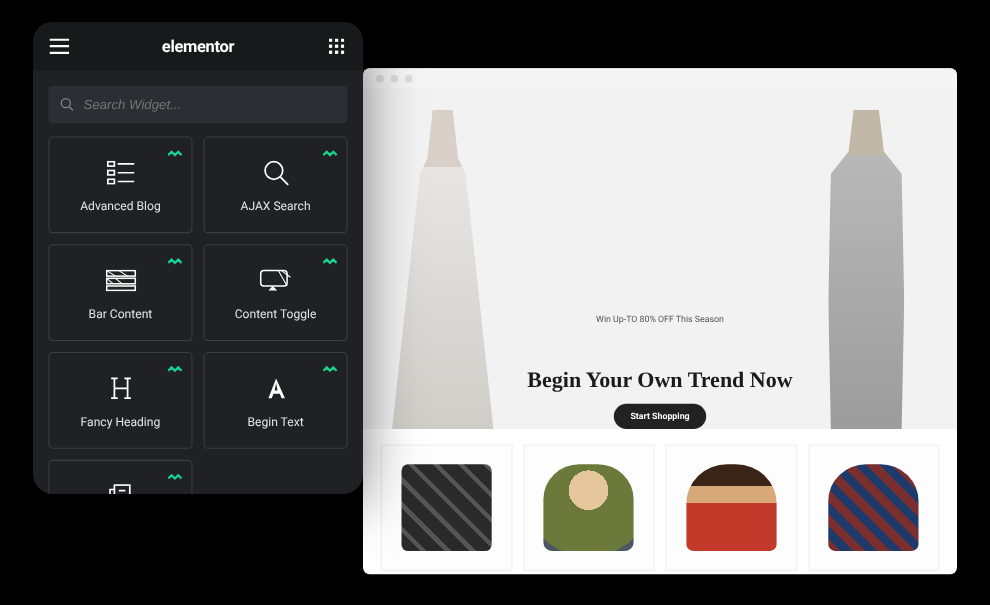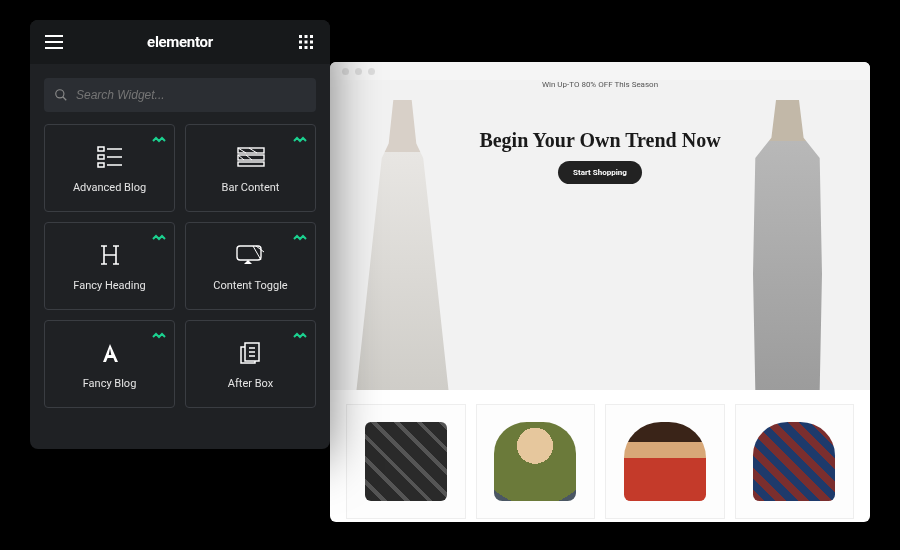--- a/index.html
+++ b/index.html
@@ -27,21 +27,21 @@
 }
 .window-dot {
   width: 7px; height: 7px; border-radius: 50%;
   background: #ddd;
 }
 .hero {
   background: #f2f2f2;
   height: 310px;
   position: relative;
   display: flex;
-  align-items: flex-start;
+  align-items: flex-end;
   justify-content: center;
 }
 .hero-content {
   text-align: center;
   max-width: 310px;
 }
 .hero-eyebrow { font-size: 8px; color: #555; margin-bottom: 8px; }
 .hero-title { font-size: 20px; font-weight: 700; color: #1a1a1a; margin-bottom: 8px; font-family: Georgia, serif; margin-top: 40px; }
 .hero-sub { font-size: 7px; color: #777; line-height: 1.5; margin-bottom: 14px; }
 .hero-btn {
@@ -84,21 +84,21 @@
 .pc2 .prod-swatch { background: radial-gradient(circle at 50% 30%, #e6c79d 0 18px, #6b7a3a 18px 60px, #4b5763 60px); border-radius: 40% 40% 10% 10%; }
 .pc3 .prod-swatch { background: linear-gradient(180deg, #3a2418 0 25%, #d8a878 25% 45%, #c43a2a 45%); border-radius: 45% 45% 8% 8%; }
 .pc4 .prod-swatch { background: repeating-linear-gradient(45deg, #7a2e2e 0 8px, #1e3a6b 8px 16px); border-radius: 42% 42% 8% 8%; }
 
 
 .elementor-panel {
   position: absolute;
   top: 20px; left: 30px;
   width: 300px; height: 429px;
   background: #1f2124;
-  border-radius: 8px;
+  border-radius: 18px;
   box-shadow: 0 10px 50px rgba(0,0,0,.5);
   overflow: hidden;
 }
 .ep-header {
   height: 44px;
   background: #17191b;
   display: flex; align-items: center; justify-content: space-between;
   padding: 0 14px;
 }
 .ep-menu, .ep-apps {
@@ -230,20 +230,32 @@
         <svg width="26" height="22" viewBox="0 0 26 22" fill="none" stroke="#fff" stroke-width="1.5">
             <rect x="1" y="1" width="6" height="4"></rect>
             <rect x="1" y="9" width="6" height="4"></rect>
             <rect x="1" y="17" width="6" height="4"></rect>
             <path d="M10 3h15M10 11h15M10 19h15"></path>
           </svg>
       </span>
       <span class="w-label">Advanced Blog</span>
     </div>
 
+    <div class="widget-tile">
+      <span class="w-badge"><svg width="16" height="10" viewBox="0 0 16 10">
+            <path d="M1 5l3-3 3 3 3-3 3 3" stroke="#1bd18f" stroke-width="2" fill="none"></path>
+          </svg></span>
+      <span class="w-icon">
+        <svg width="26" height="26" viewBox="0 0 26 26" fill="none" stroke="#fff" stroke-width="1.6">
+            <circle cx="11" cy="11" r="8"></circle>
+            <path d="M17 17l7 7"></path>
+          </svg>
+      </span>
+      <span class="w-label">AJAX Search</span>
+    </div>
 
     <div class="widget-tile">
       <span class="w-badge"><svg width="16" height="10" viewBox="0 0 16 10">
             <path d="M1 5l3-3 3 3 3-3 3 3" stroke="#1bd18f" stroke-width="2" fill="none"></path>
           </svg></span>
       <span class="w-icon">
         <svg width="28" height="20" viewBox="0 0 28 20" fill="none" stroke="#fff" stroke-width="1.4">
             <rect x="1" y="1" width="26" height="5"></rect>
             <rect x="1" y="8" width="26" height="5"></rect>
             <rect x="1" y="15" width="26" height="4"></rect>
@@ -252,51 +264,51 @@
       </span>
       <span class="w-label">Bar Content</span>
     </div>
 
 
     <div class="widget-tile">
       <span class="w-badge"><svg width="16" height="10" viewBox="0 0 16 10">
             <path d="M1 5l3-3 3 3 3-3 3 3" stroke="#1bd18f" stroke-width="2" fill="none"></path>
           </svg></span>
       <span class="w-icon">
-        <svg width="24" height="24" viewBox="0 0 24 24" fill="none" stroke="#fff" stroke-width="1.6">
-            <path d="M3 3h6M3 21h6M6 3v18M15 3h6M15 21h6M18 3v18M6 12h12"></path>
-          </svg>
-      </span>
-      <span class="w-label">Fancy Heading</span>
-    </div>
-
-    <div class="widget-tile">
-      <span class="w-badge"><svg width="16" height="10" viewBox="0 0 16 10">
-            <path d="M1 5l3-3 3 3 3-3 3 3" stroke="#1bd18f" stroke-width="2" fill="none"></path>
-          </svg></span>
-      <span class="w-icon">
         <svg width="30" height="22" viewBox="0 0 30 22" fill="none" stroke="#fff" stroke-width="1.4">
             <rect x="1" y="2" width="24" height="14" rx="3"></rect>
             <path d="M17 2l8 14M20 2l8 6" stroke-width="1"></path>
             <path d="M8 20l4-4 4 4" fill="#fff" stroke="none"></path>
           </svg>
       </span>
       <span class="w-label">Content Toggle</span>
     </div>
 
     <div class="widget-tile">
       <span class="w-badge"><svg width="16" height="10" viewBox="0 0 16 10">
             <path d="M1 5l3-3 3 3 3-3 3 3" stroke="#1bd18f" stroke-width="2" fill="none"></path>
           </svg></span>
       <span class="w-icon">
+        <svg width="24" height="24" viewBox="0 0 24 24" fill="none" stroke="#fff" stroke-width="1.6">
+            <path d="M3 3h6M3 21h6M6 3v18M15 3h6M15 21h6M18 3v18M6 12h12"></path>
+          </svg>
+      </span>
+      <span class="w-label">Fancy Heading</span>
+    </div>
+
+    <div class="widget-tile">
+      <span class="w-badge"><svg width="16" height="10" viewBox="0 0 16 10">
+            <path d="M1 5l3-3 3 3 3-3 3 3" stroke="#1bd18f" stroke-width="2" fill="none"></path>
+          </svg></span>
+      <span class="w-icon">
         <svg width="24" height="24" viewBox="0 0 24 24" fill="#fff">
             <path d="M12 3l-7 18h3l1.6-4h5.8l1.6 4h3L12 3zm-1.3 11L12 7.5 13.3 14h-2.6z"></path>
           </svg>
       </span>
-      <span class="w-label">Fancy Blog</span>
+      <span class="w-label">Begin Text</span>
     </div>
 
     <div class="widget-tile">
       <span class="w-badge"><svg width="16" height="10" viewBox="0 0 16 10">
             <path d="M1 5l3-3 3 3 3-3 3 3" stroke="#1bd18f" stroke-width="2" fill="none"></path>
           </svg></span>
       <span class="w-icon">
         <svg width="26" height="26" viewBox="0 0 26 26" fill="none" stroke="#fff" stroke-width="1.5">
             <rect x="7" y="3" width="14" height="18"></rect>
             <path d="M7 7H3v16h14v-2M11 8h6M11 12h6M11 16h6"></path>

